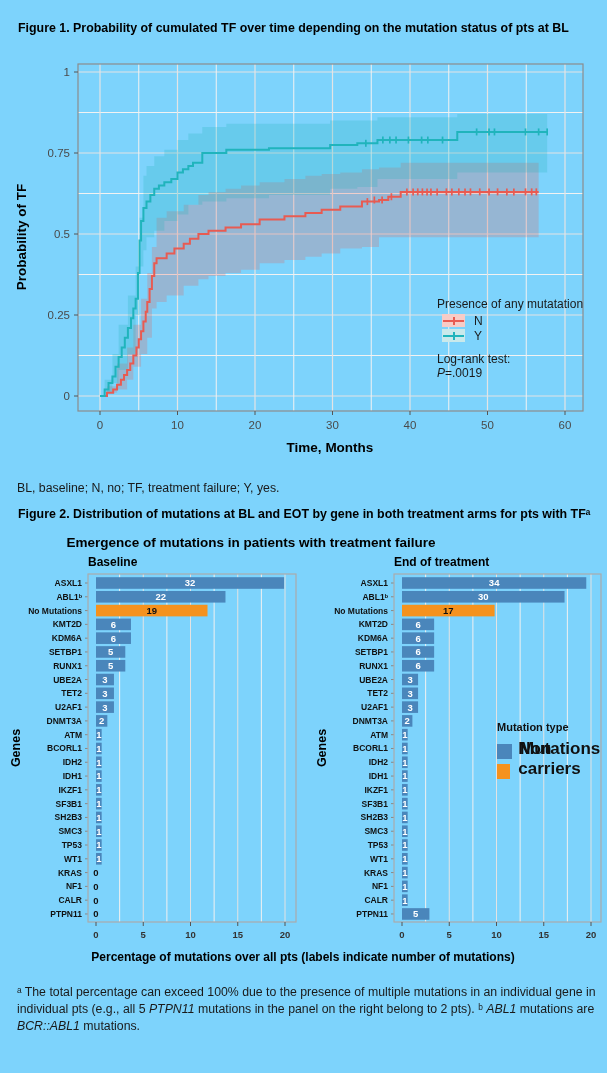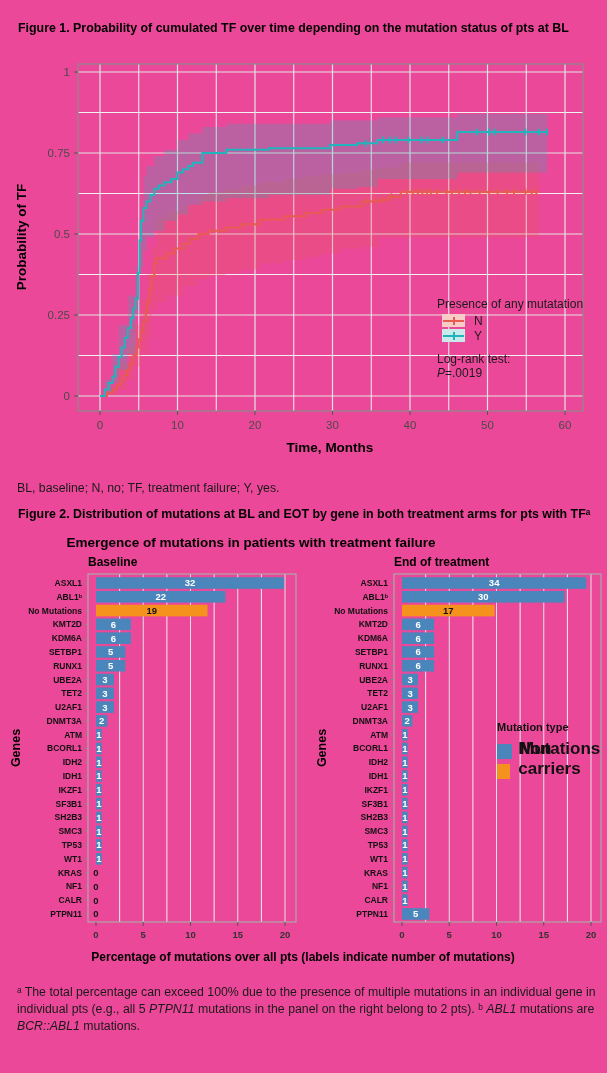--- a/index.html
+++ b/index.html
@@ -1,17 +1,17 @@
 <!DOCTYPE html>
 <html><head>
 <meta charset="utf-8">
 <style>
   html,body{margin:0;padding:0;background:#fff;}
   body{font-family:"Liberation Sans",sans-serif;color:#000;}
-  .page{position:relative;width:607px;height:1073px;background:#ec4899;overflow:hidden;}
+  .page{position:relative;width:607px;height:1073px;background:#7dd3fc;overflow:hidden;}
   svg{font-family:"Liberation Sans",sans-serif;display:block;}
   .abs{position:absolute;}
   .f-title{font-size:12.4px;font-weight:bold;line-height:1.25;}
   .fn{font-size:12.3px;line-height:1.38;color:#1a1a1a;}
   .chart2-title{font-size:13.5px;font-weight:bold;text-align:center;width:502px;}
   
   .km-legend{font-size:12px;color:#1a1a1a;}
   .kl-title{margin-bottom:2px;}
   .kl-row{display:flex;align-items:center;height:15px;padding-left:5px;}
   .kl-swatch{position:relative;width:23px;height:13px;display:inline-block;margin-right:9px;}

